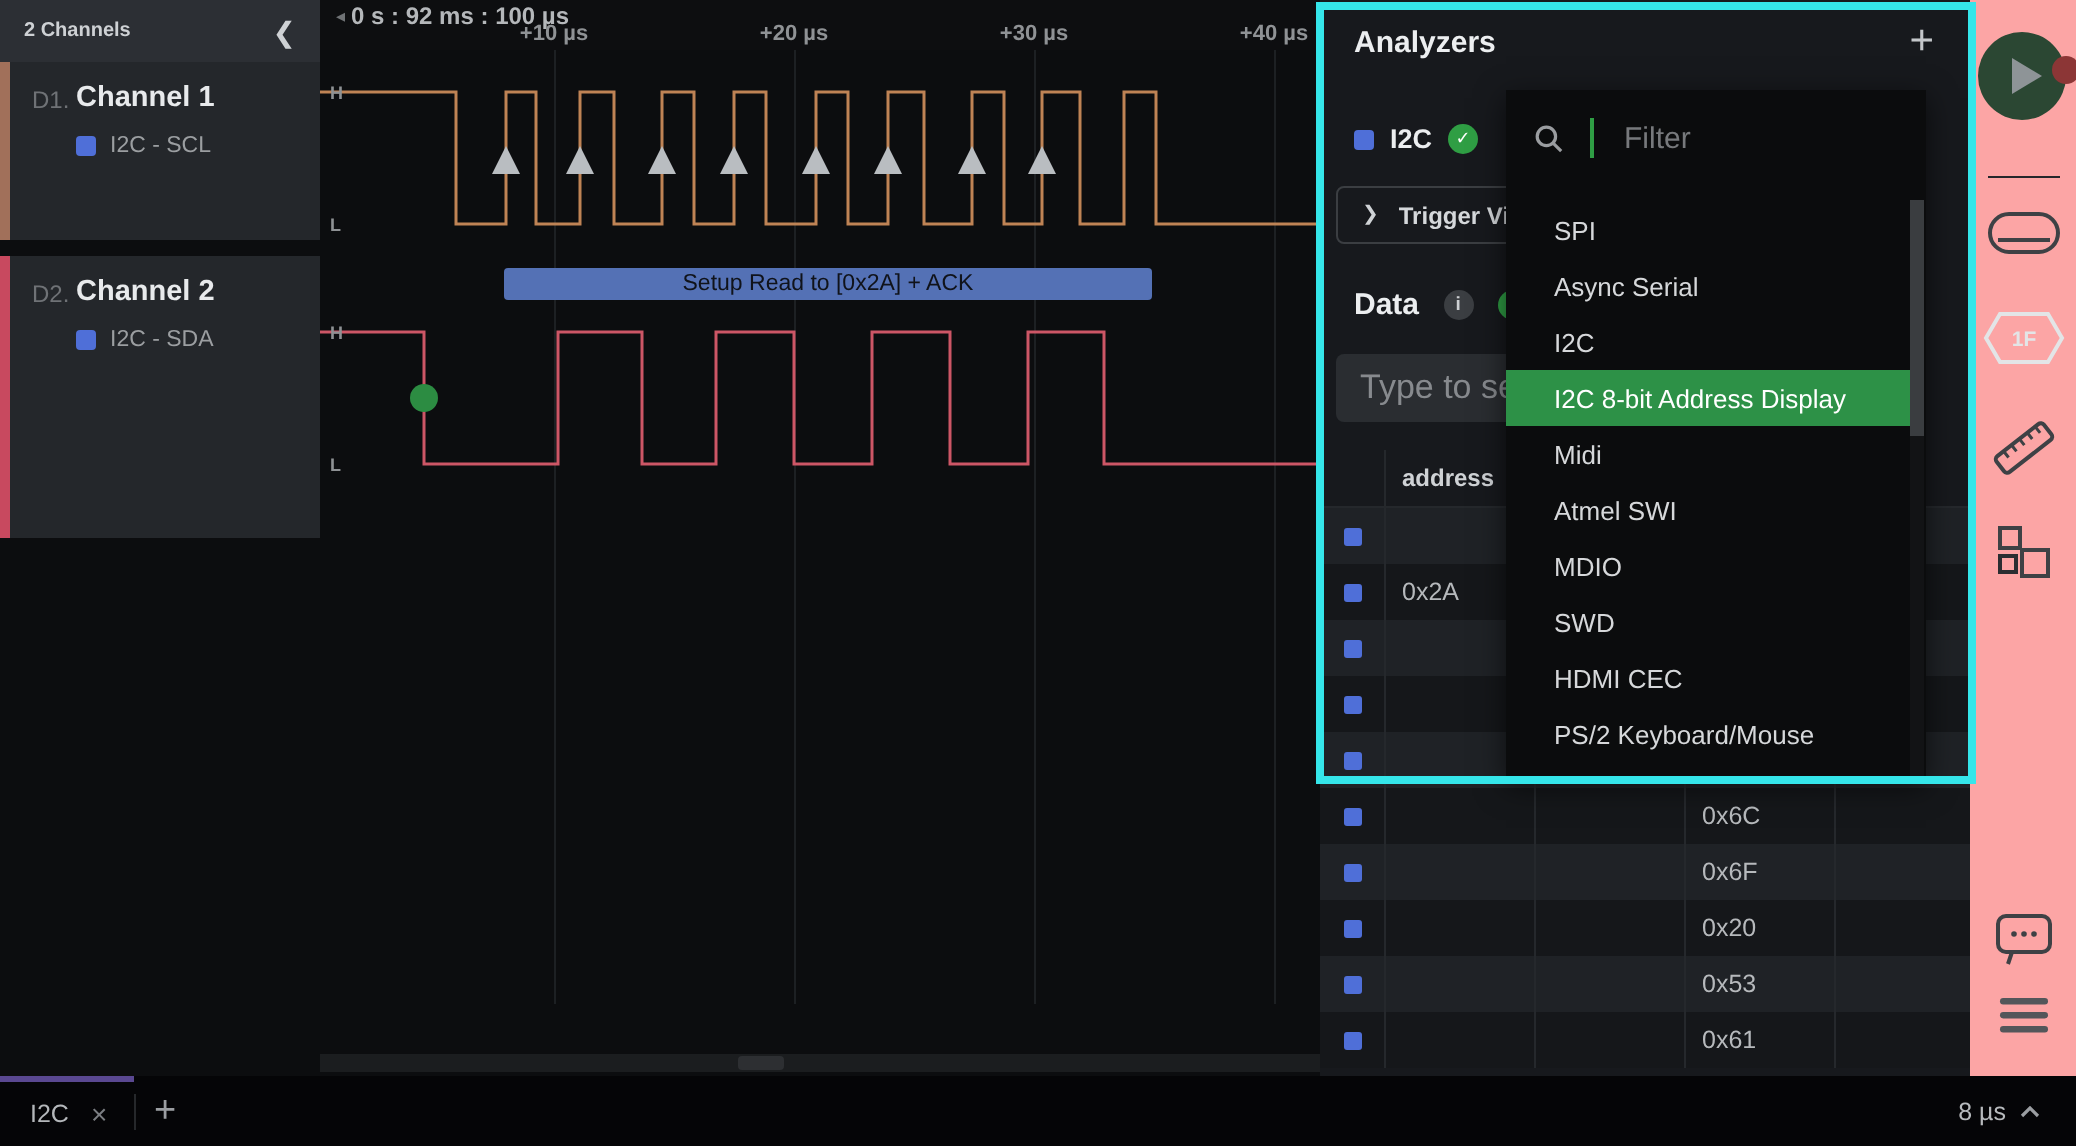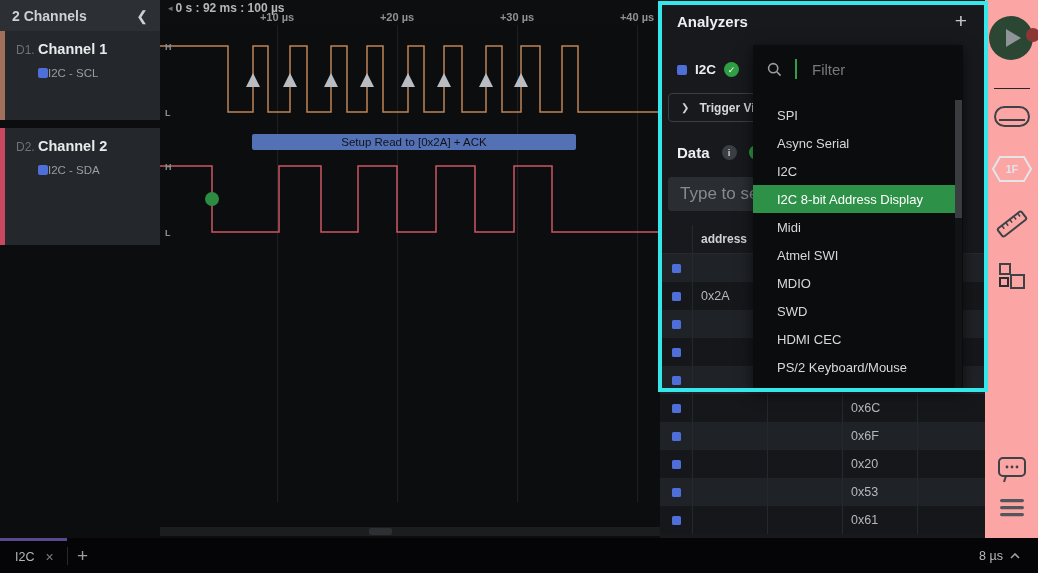--- a/index.html
+++ b/index.html
@@ -3,29 +3,29 @@
 <meta charset="utf-8">
 <style>
   html,body{margin:0;padding:0;background:#000;}
   *{box-sizing:border-box;font-family:"Liberation Sans","DejaVu Sans",sans-serif;}
   .app{position:relative;width:1038px;height:573px;background:#0b0c0e;overflow:hidden;}
 
   
   .sidebar{position:absolute;left:0;top:0;width:160px;height:538px;background:#0c0d0f;}
   .sidebar-header{position:absolute;left:0;top:0;width:160px;height:31px;background:#2c2f34;
     display:flex;align-items:center;justify-content:space-between;padding:0 12px;}
-  .sidebar-header .hdr-label{font-size:14px;font-weight:700;color:#ced1d4;}
+  .sidebar-header .hdr-label{font-size:10px;font-weight:700;color:#ced1d4;}
   .collapse-ic{color:#ced1d4;font-size:14px;font-weight:700;cursor:pointer;line-height:1;}
   .chan-row{position:absolute;left:0;width:160px;background:#24272b;}
   .chan-row.r1{top:31px;height:89px;}
-  .chan-row.r2{top:128px;height:117px;}
+  .chan-row.r2{top:128px;height:141px;}
   .chan-strip{position:absolute;left:0;top:0;bottom:0;width:5px;}
   .chan-id{position:absolute;left:16px;top:12px;font-size:12px;color:#6f7276;}
   .chan-name{position:absolute;left:38px;top:10px;font-size:14.5px;font-weight:700;color:#e8eaec;}
-  .chan-sub{position:absolute;left:38px;top:36px;display:flex;align-items:center;}
+  .chan-sub{position:absolute;left:38px;top:36px;display:flex;align-items:center;gap:7px;}
   .blue-sq{width:10px;height:10px;border-radius:2px;background:#4f6fd8;}
   .chan-tag{font-size:11.5px;color:#9b9ea1;}
 
   
   .timeline{position:absolute;left:160px;top:0;width:500px;height:25px;background:#0d0e10;}
   .abs-time{position:absolute;left:8px;top:1px;display:flex;align-items:center;gap:3px;
     font-size:12px;font-weight:700;color:#b4b7ba;white-space:nowrap;}
   .abs-time .tri{color:#6f7275;font-size:9px;}
   .tick-lab{position:absolute;top:11px;transform:translateX(-50%);font-size:11px;font-weight:700;color:#8f9295;white-space:nowrap;}
 

